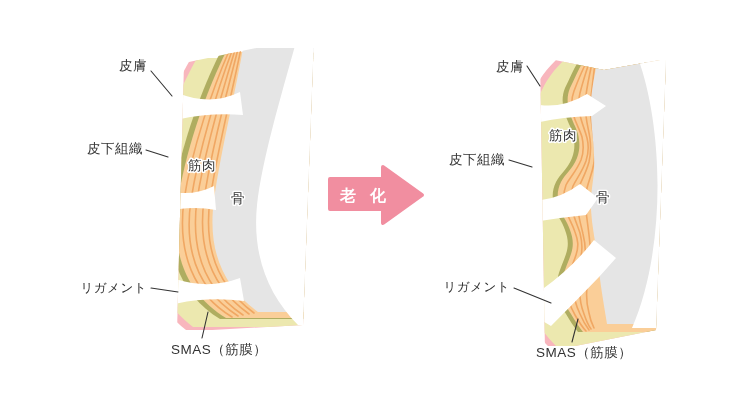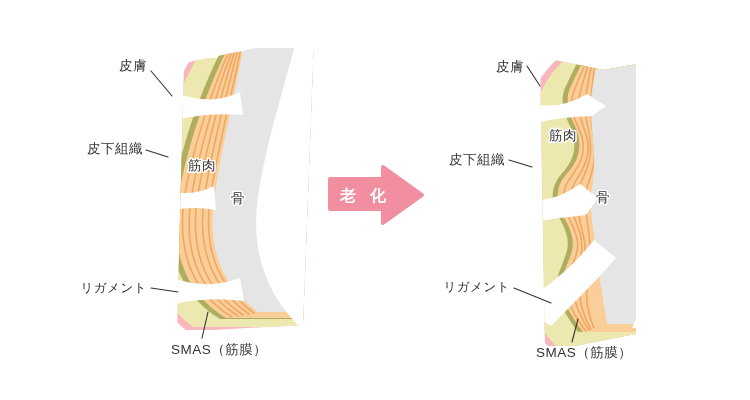--- a/index.html
+++ b/index.html
@@ -1,16 +1,16 @@
 <!DOCTYPE html>
 <html><head>
 <meta charset="utf-8">
 <style>
   html,body{margin:0;padding:0;background:#ffffff;}
-  .stage{position:relative;width:636px;height:400px;background:#ffffff;overflow:hidden;
+  .stage{position:relative;width:750px;height:400px;background:#ffffff;overflow:hidden;
          font-family:"Liberation Sans","DejaVu Sans",sans-serif;}
   svg{display:block;}
   .layer-skin{fill:#F8B6BD;}
   .layer-subq{fill:#ECE8AF;}
   .layer-smas{fill:#AFAD60;}
   .layer-muscle{fill:#FACE98;}
   .layer-bone{fill:#E5E5E5;}
   .layer-bg{fill:#ffffff;}
   .stripe{fill:none;stroke:#F0A763;stroke-width:1.6;stroke-linecap:round;}
   .lig{fill:#ffffff;}

